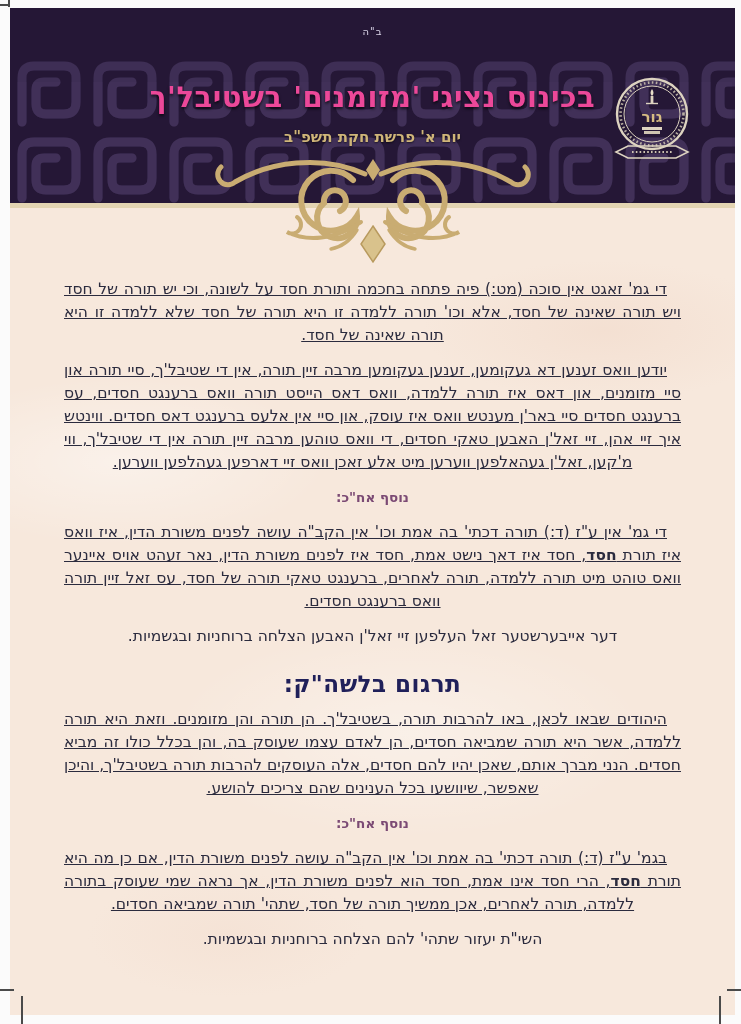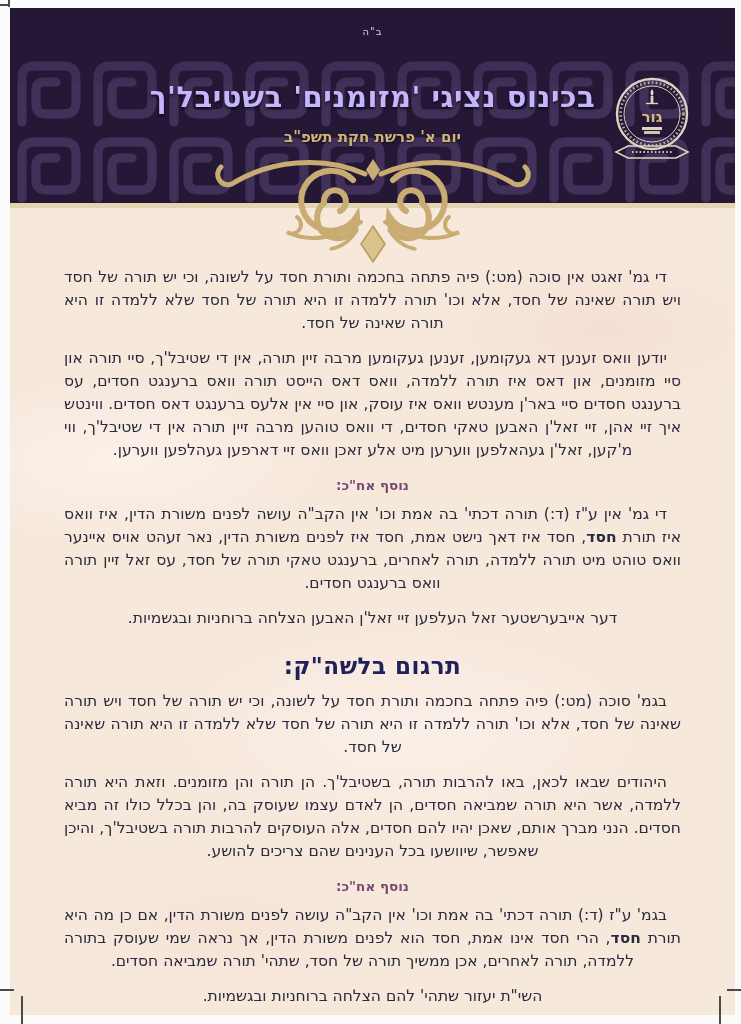--- a/index.html
+++ b/index.html
@@ -25,21 +25,21 @@
     border-bottom:5px solid #e3d4b2;
     box-sizing:border-box;
   }
   .pattern-svg{position:absolute;left:0;top:46px;width:725px;height:149px;}
   .bh{
     position:absolute;top:18px;left:0;width:100%;text-align:center;
     color:#d8d2e6;font-size:10px;letter-spacing:1px;
   }
   .main-title{
     position:absolute;top:72px;left:0;width:100%;text-align:center;
-    color:#c4b5fd;font-size:29px;font-weight:bold;
+    color:#ec4899;font-size:29px;font-weight:bold;
     text-shadow:0 2px 3px rgba(0,0,0,0.65);
     letter-spacing:0.5px;
   }
   .sub-title{
     position:absolute;top:120px;left:0;width:100%;text-align:center;
     color:#cfb579;font-size:15px;font-weight:bold;
     text-shadow:0 1px 2px rgba(0,0,0,0.6);
   }
   
   .logo-left{
@@ -56,23 +56,24 @@
     position:absolute;left:50%;top:146px;transform:translateX(-50%);
     width:340px;height:112px;z-index:5;
   }
   
   .doc-body{
     position:absolute;left:54px;top:258px;width:617px;
     direction:rtl;color:#2b2b3e;
     font-size:15.5px;line-height:23px;
   }
   .para{
-    margin:0 0 12px 0;
+    margin:12px 0 12px 0;
     text-align:justify;text-align-last:center;
     text-indent:14px;
+    text-decoration:underline;
   }
   .bold-word{font-weight:bold;}
   .nosaf{
     text-align:center;color:#7b4a74;font-weight:bold;
     font-size:13.5px;margin:2px 0 6px 0;
   }
   .center-line{
     text-align:center;margin:0 0 25px 0;
   }
   .trans-heading{
@@ -156,21 +157,20 @@
     <p class="para">יודען וואס זענען דא געקומען, זענען געקומען מרבה זיין תורה, אין די שטיבל'ך, סיי תורה און סיי מזומנים, און דאס איז תורה ללמדה, וואס דאס הייסט תורה וואס ברענגט חסדים, עס ברענגט חסדים סיי באר'ן מענטש וואס איז עוסק, און סיי אין אלעס ברענגט דאס חסדים. ווינטש איך זיי אהן, זיי זאל'ן האבען טאקי חסדים, די וואס טוהען מרבה זיין תורה אין די שטיבל'ך, ווי מ'קען, זאל'ן געהאלפען ווערען מיט אלע זאכן וואס זיי דארפען געהלפען ווערען.</p>
 
     <div class="nosaf">נוסף אח"כ:</div>
 
     <p class="para"><span>די גמ' אין ע"ז (ד:) תורה דכתי' בה אמת וכו' אין הקב"ה עושה לפנים משורת הדין, איז וואס איז תורת </span><span class="bold-word">חסד</span><span>, חסד איז דאך נישט אמת, חסד איז לפנים משורת הדין, נאר זעהט אויס איינער וואס טוהט מיט תורה ללמדה, תורה לאחרים, ברענגט טאקי תורה של חסד, עס זאל זיין תורה וואס ברענגט חסדים.</span></p>
 
     <div class="center-line">דער אייבערשטער זאל העלפען זיי זאל'ן האבען הצלחה ברוחניות ובגשמיות.</div>
 
     <div class="trans-heading">תרגום בלשה"ק:</div>
 
-    <p class="para">בגמ' סוכה (מט:) פיה פתחה בחכמה ותורת חסד על לשונה, וכי יש תורה של חסד ויש תורה שאינה של חסד, אלא וכו' תורה ללמדה זו היא תורה של חסד שלא ללמדה זו היא תורה שאינה של חסד.</p>
 
     <p class="para">היהודים שבאו לכאן, באו להרבות תורה, בשטיבל'ך. הן תורה והן מזומנים. וזאת היא תורה ללמדה, אשר היא תורה שמביאה חסדים, הן לאדם עצמו שעוסק בה, והן בכלל כולו זה מביא חסדים. הנני מברך אותם, שאכן יהיו להם חסדים, אלה העוסקים להרבות תורה בשטיבל'ך, והיכן שאפשר, שיוושעו בכל הענינים שהם צריכים להושע.</p>
 
     <div class="nosaf">נוסף אח"כ:</div>
 
     <p class="para"><span>בגמ' ע"ז (ד:) תורה דכתי' בה אמת וכו' אין הקב"ה עושה לפנים משורת הדין, אם כן מה היא תורת </span><span class="bold-word">חסד</span><span>, הרי חסד אינו אמת, חסד הוא לפנים משורת הדין, אך נראה שמי שעוסק בתורה ללמדה, תורה לאחרים, אכן ממשיך תורה של חסד, שתהי' תורה שמביאה חסדים.</span></p>
 
     <div class="final-line">השי"ת יעזור שתהי' להם הצלחה ברוחניות ובגשמיות.</div>
   </div>
 </div>

